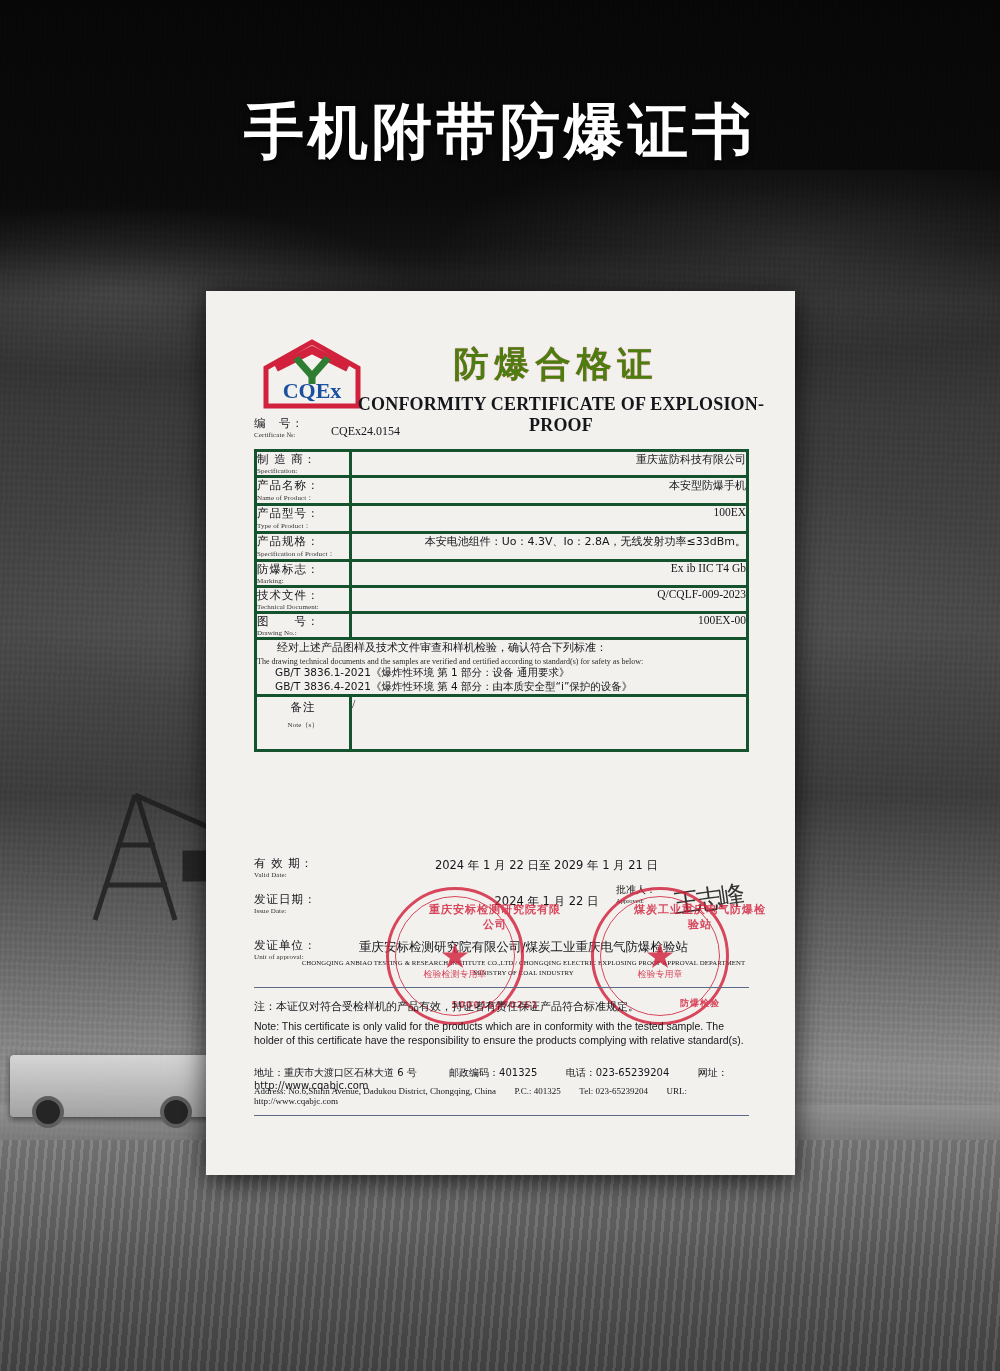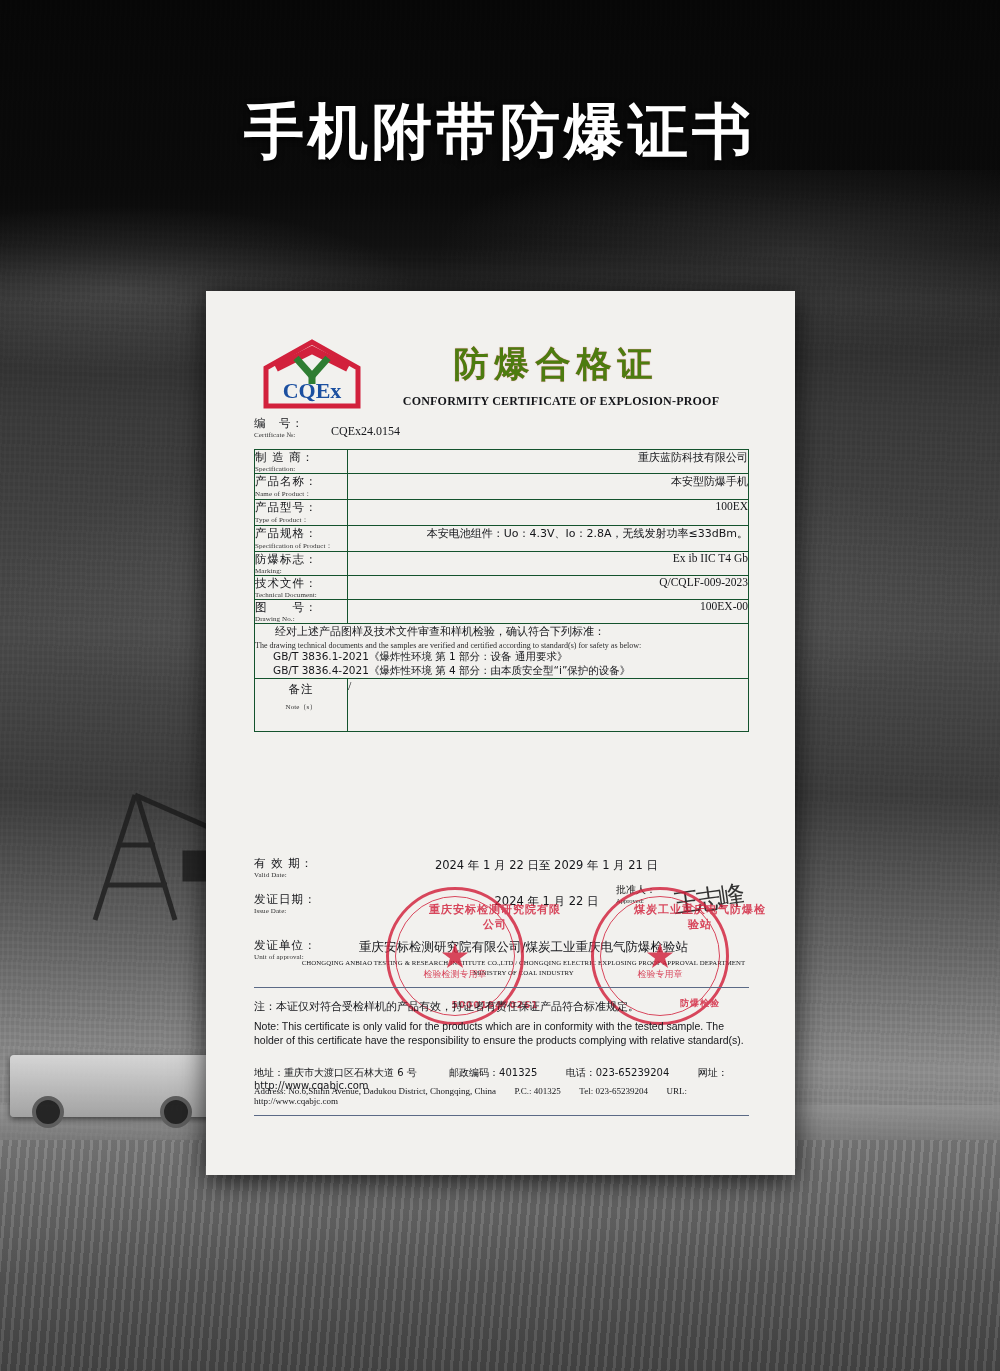--- a/index.html
+++ b/index.html
@@ -83,32 +83,32 @@
   .cert-title{
     position:absolute;left:185px;top:50px;width:330px;
     font-family:"DejaVu Sans","Liberation Sans",sans-serif;
     font-size:35px;font-weight:bold;letter-spacing:6px;
     color:#4d7c0f;
     text-align:center;
     text-shadow:0 0 1px rgba(200,16,46,.6);
   }
   .cert-title-en{
     position:absolute;left:145px;top:103px;width:420px;text-align:center;
-    font-family:"Liberation Serif",serif;font-weight:bold;font-size:12px;letter-spacing:.2px;
+    font-family:"Liberation Serif",serif;font-weight:bold;font-size:18px;letter-spacing:.2px;
   }
 
   
   .lbl-cn{font-family:"DejaVu Sans","Liberation Sans",sans-serif;font-size:11.5px;letter-spacing:1px;}
   .lbl-en{font-family:"Liberation Serif",serif;font-size:7px;color:#333;letter-spacing:.1px;}
   .certno-label{position:absolute;left:48px;top:125px;}
   .certno-value{position:absolute;left:125px;top:133px;font-family:"Liberation Serif",serif;font-size:12px;}
 
   
   .tbl{position:absolute;left:48px;top:158px;width:495px;border:1px solid #3a3a3a;border-collapse:collapse;}
-  .tbl td{border:1px solid #14532d;padding:0;vertical-align:top;}
+  .tbl td{border:3px solid #14532d;padding:0;vertical-align:top;}
   .cellL{width:92px;padding:3px 4px 4px 6px;}
   .cellR{padding:5px 6px 4px 8px;font-family:"Liberation Serif",serif;font-size:11.5px;text-align:right;}
   .cellR.cn{font-family:"DejaVu Sans","Liberation Sans",sans-serif;font-size:11px;}
   .std-cell{padding:5px 8px 7px 8px;}
   .std-line1{font-family:"DejaVu Sans","Liberation Sans",sans-serif;font-size:11px;text-indent:20px;}
   .std-line2{font-family:"Liberation Serif",serif;font-size:8px;color:#2a2a2a;margin-top:2px;}
   .std-item{font-family:"DejaVu Sans","Liberation Sans",sans-serif;font-size:10.5px;padding-left:18px;}
   .note-label{padding:6px 4px 4px 6px;text-align:center;line-height:1.9;}
   .note-slash{padding:6px 0 0 8px;font-family:"Liberation Serif",serif;font-size:12px;}
 

